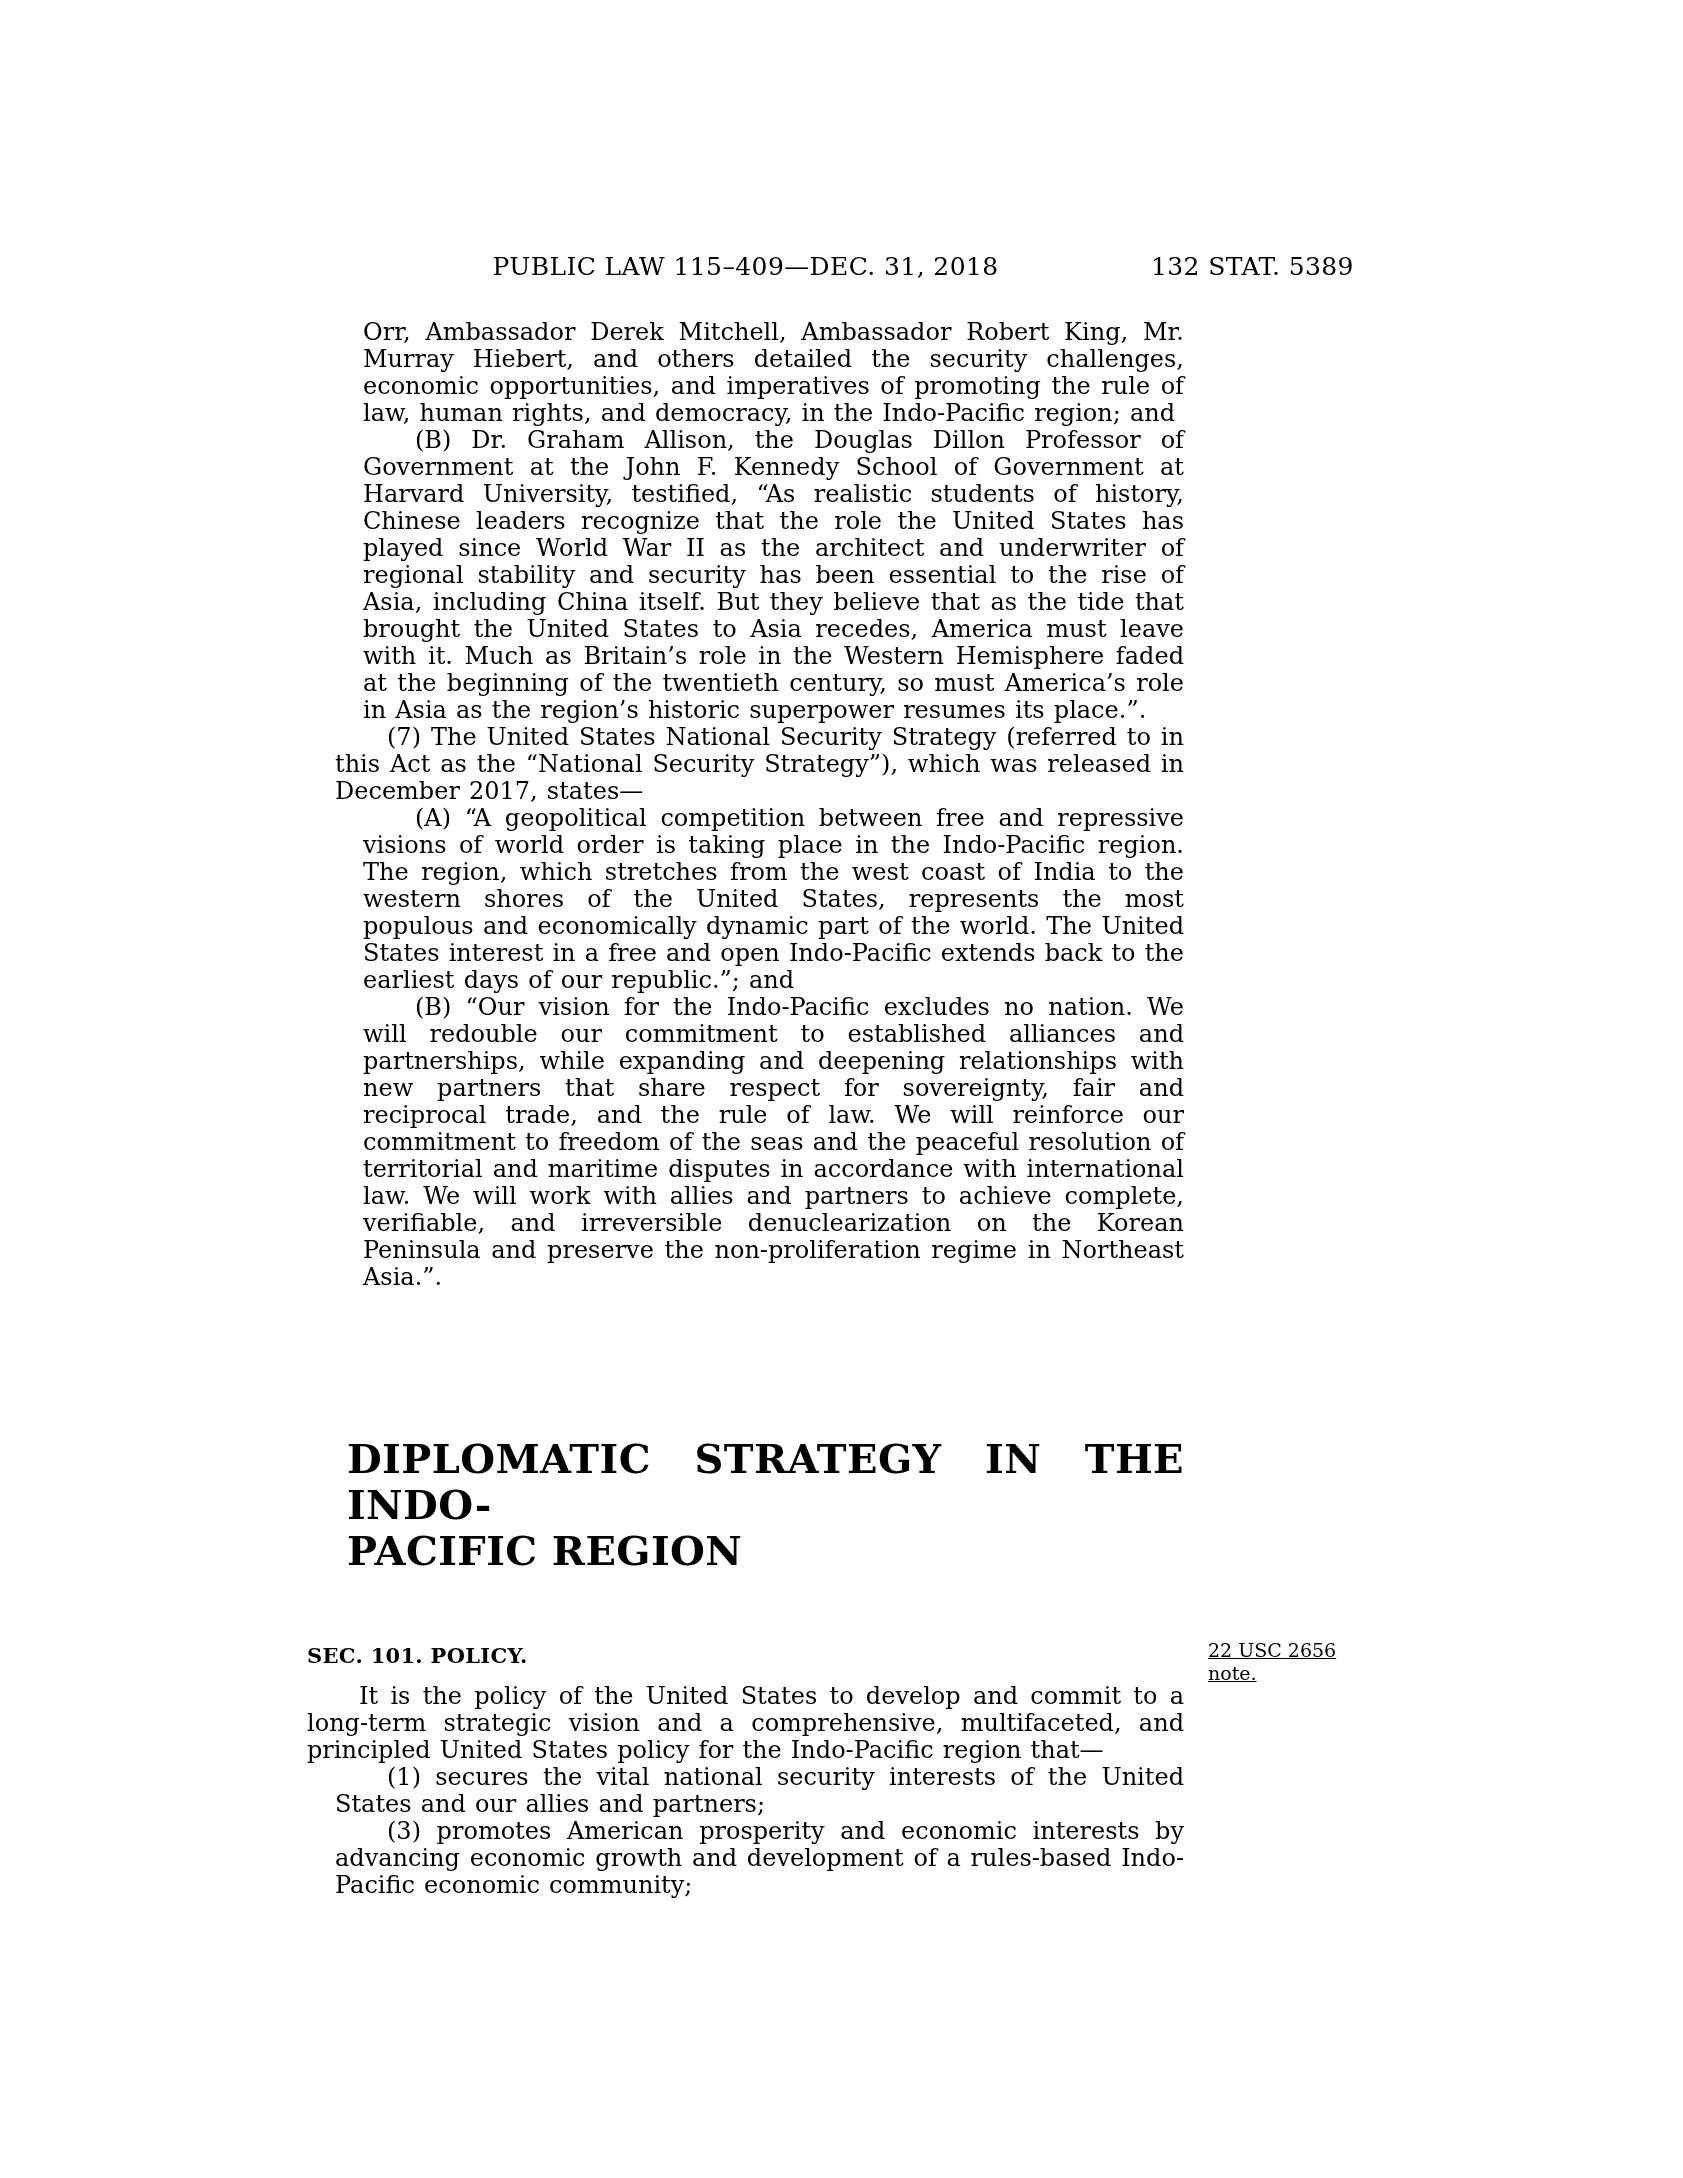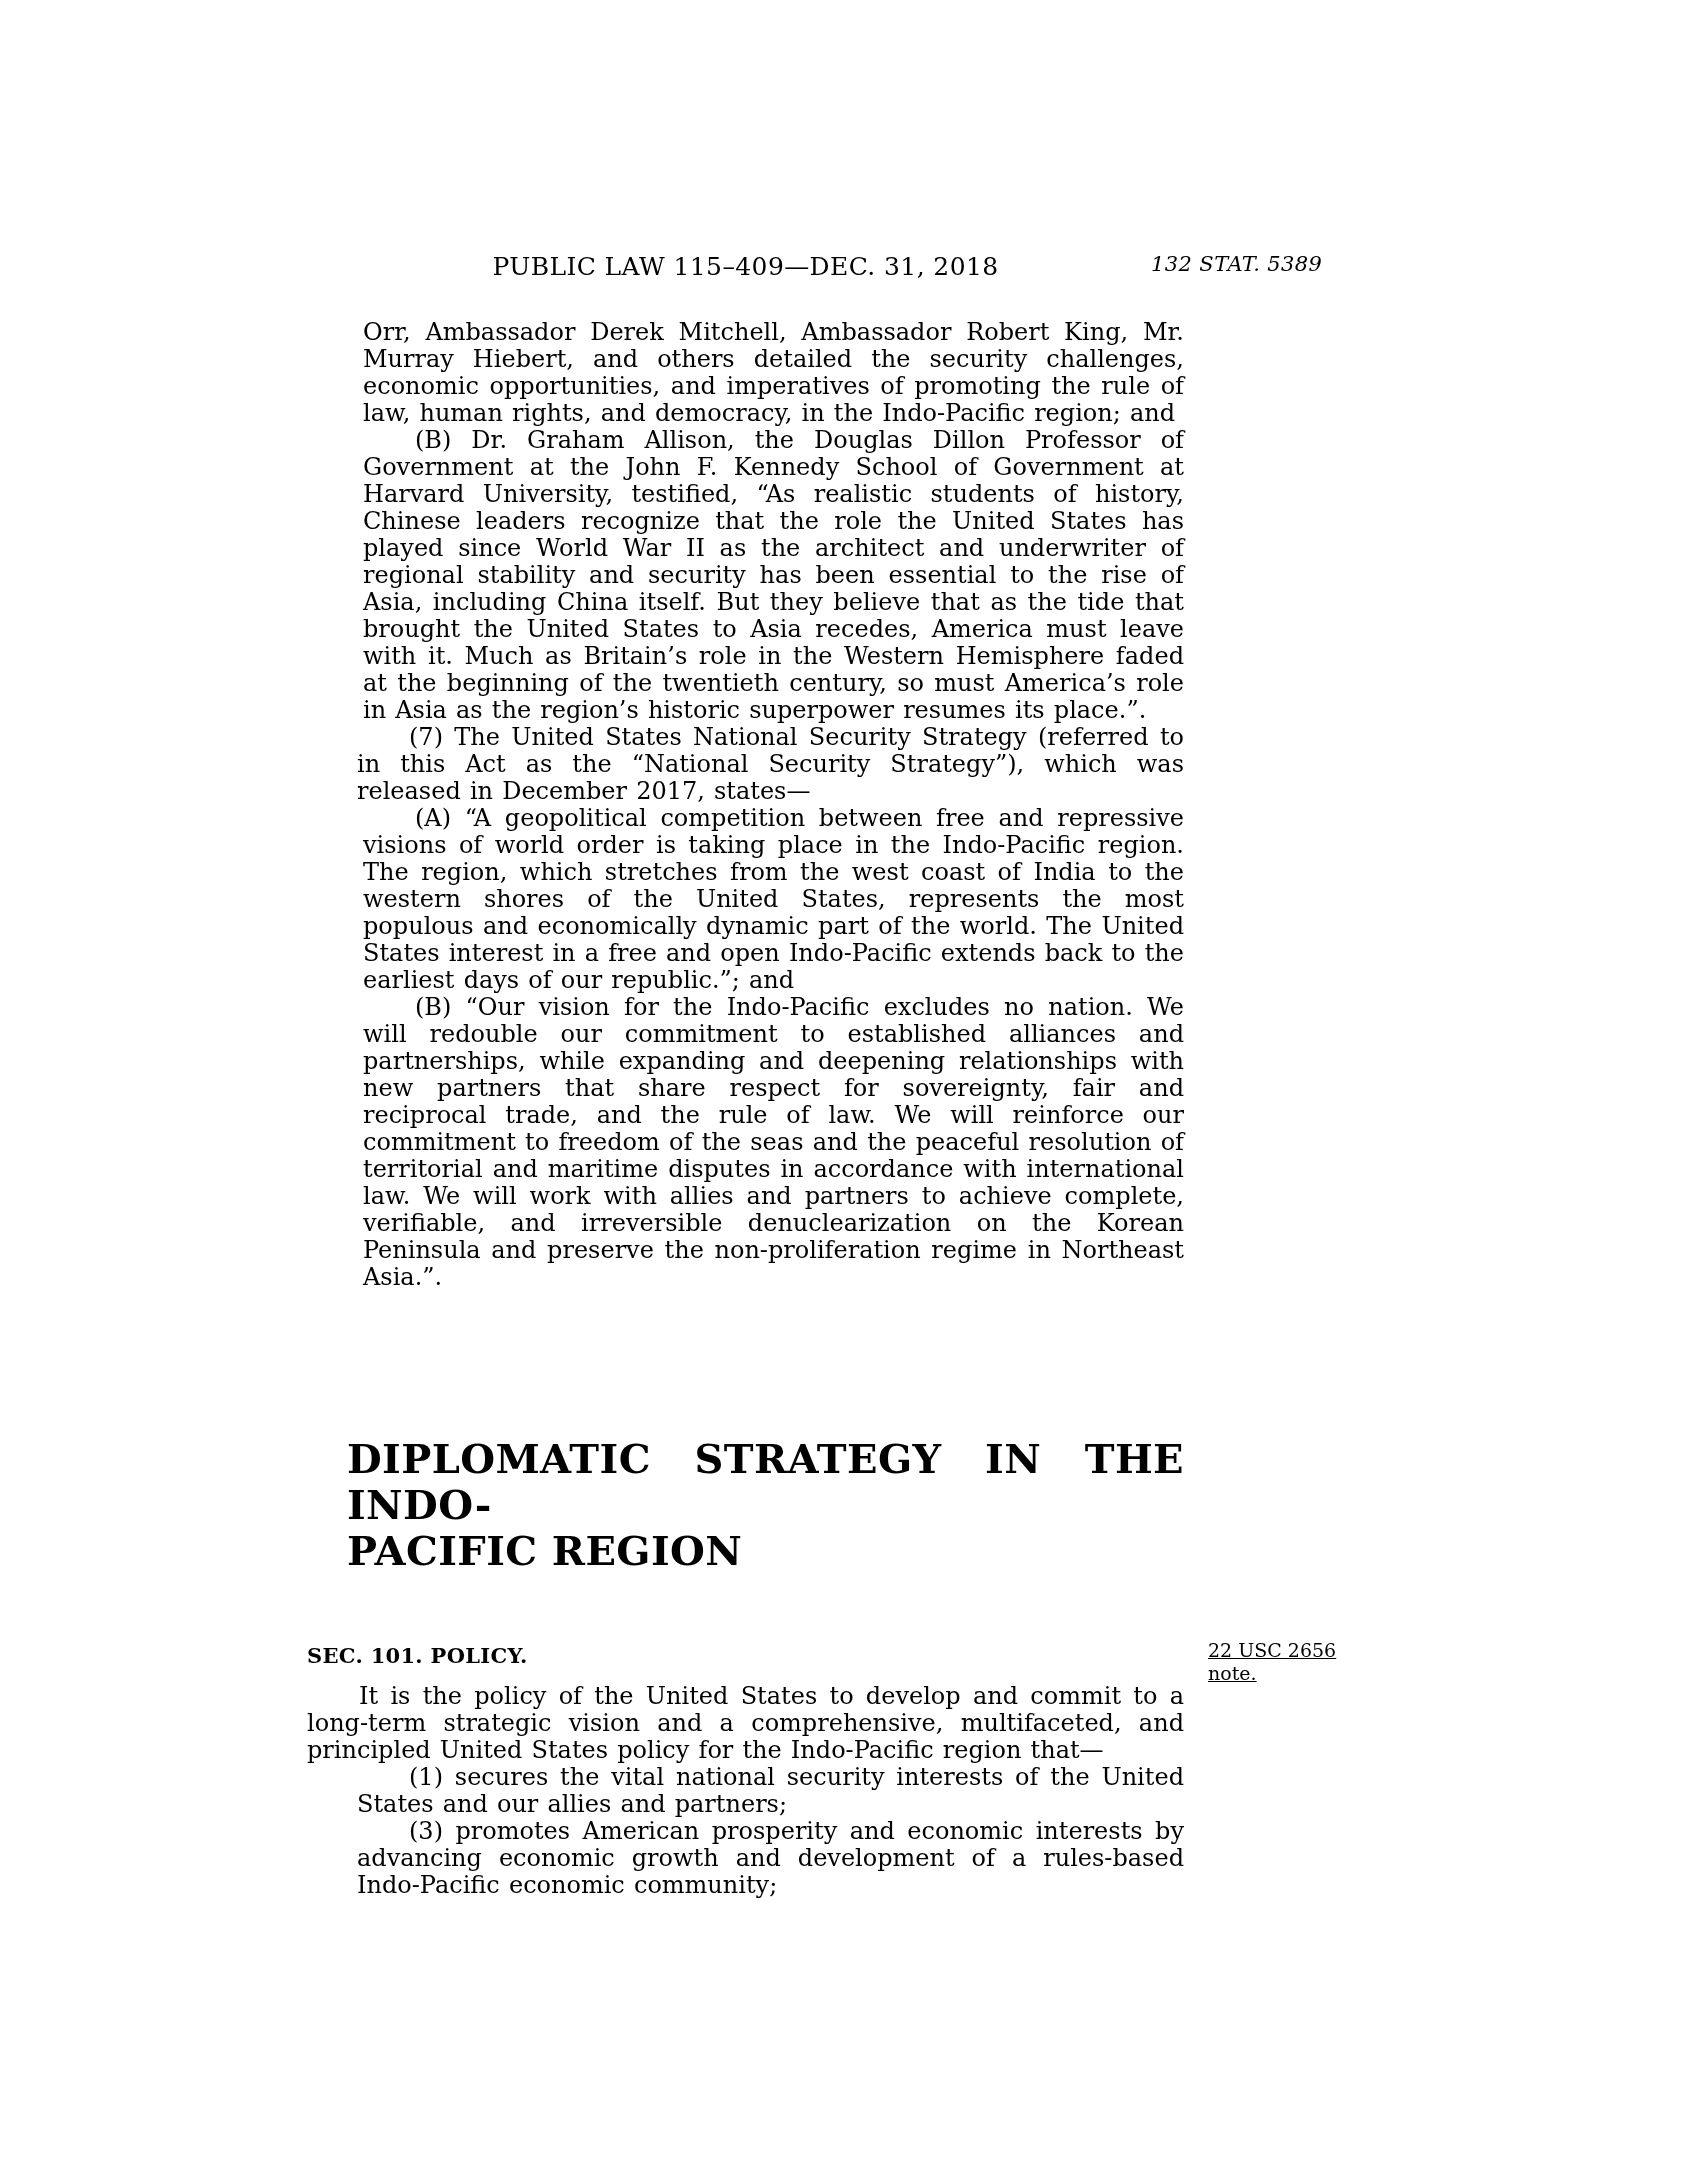--- a/index.html
+++ b/index.html
@@ -25,24 +25,23 @@
     width: 877px;
     text-align: center;
     font-size: 25px;
     letter-spacing: 0.4px;
     white-space: nowrap;
   }
   .runhead-stat {
     position: absolute;
     top: 252px;
     left: 1151px;
-    font-size: 21px;
+    font-size: 25px;
     letter-spacing: 0.4px;
     white-space: nowrap;
-    font-style: italic;
   }
 
   
   .bodyblock {
     position: absolute;
     left: 307px;
     top: 319px;
     width: 877px;
   }
   .secblock {
@@ -52,21 +51,21 @@
     width: 877px;
   }
   .para {
     font-size: 24px;
     line-height: 27px;
     text-align: justify;
     text-justify: inter-word;
     word-spacing: 1.5px;
   }
   .indent     { text-indent: 52px; }
-  .ind-para   { margin-left: 50px; }
+  .ind-para   { margin-left: 28px; }
   .ind-sub    { margin-left: 56px; }
 
   
   .titleblock {
     position: absolute;
     left: 307px;
     top: 1436px;
     width: 877px;
     font-weight: bold;
     font-size: 40px;

